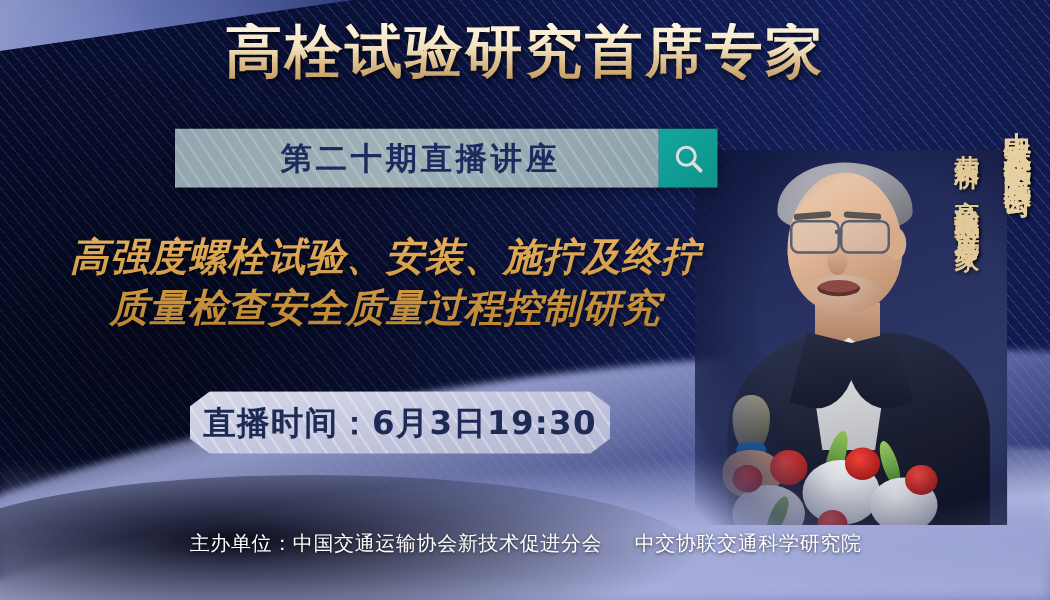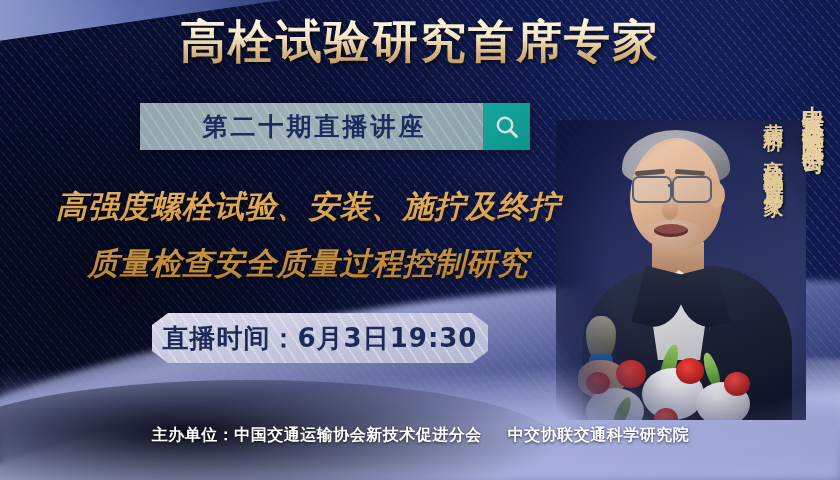--- a/index.html
+++ b/index.html
@@ -268,21 +268,21 @@
     -webkit-text-fill-color: transparent;
     filter: drop-shadow(1px 2px 2px rgba(0,0,0,0.75));
     text-shadow: none;
     font-family: "DejaVu Sans", "Liberation Sans", sans-serif;
   }
 
   
   .sub-bar {
     position: absolute;
     left: 140px; top: 103px;
-    width: 390px; height: 47px;
+    width: 434px; height: 47px;
     display: flex;
     align-items: stretch;
     box-shadow: 0 2px 8px rgba(0,0,0,0.45);
   }
   .sub-bar-text {
     flex: 1;
     display: flex; align-items: center; justify-content: center;
     background:
       repeating-linear-gradient(56deg,
         rgba(255,255,255,0.17) 0px,
@@ -314,21 +314,21 @@
     line-height: 1.33;
     letter-spacing: 0.5px;
     background: linear-gradient(180deg, #e8b15f 0%, #d39d49 40%, #b9822f 100%);
     -webkit-background-clip: text;
     background-clip: text;
     color: transparent;
     -webkit-text-fill-color: transparent;
     filter: drop-shadow(1px 1px 2px rgba(0,0,0,0.6));
     font-style: italic;
   }
-  .lecture-title .line2 { display: block; margin-top: 16px; }
+  .lecture-title .line2 { display: block; }
 
   
   .time-badge {
     position: absolute;
     left: 152px; top: 313px;
     width: 336px; height: 50px;
     display: flex; align-items: center; justify-content: center;
     clip-path: polygon(16px 0, calc(100% - 16px) 0, 100% 12px, 100% calc(100% - 12px), calc(100% - 16px) 100%, 16px 100%, 0 calc(100% - 12px), 0 12px);
     background:
       repeating-linear-gradient(56deg,
@@ -364,21 +364,21 @@
     color: #e2c999;
   }
 
   
   .footer {
     position: absolute;
     left: 1px; right: 0; top: 425px;
     text-align: center;
     color: #ffffff;
     font-size: 16px;
-    font-weight: 700;
+    font-weight: 400;
     letter-spacing: 0.5px;
     text-shadow: 0 1px 3px rgba(0,0,0,0.7);
   }
   .footer .gap { display: inline-block; width: 26px; }
 </style>
 </head>
 <body>
 
 <div id="poster">
 

